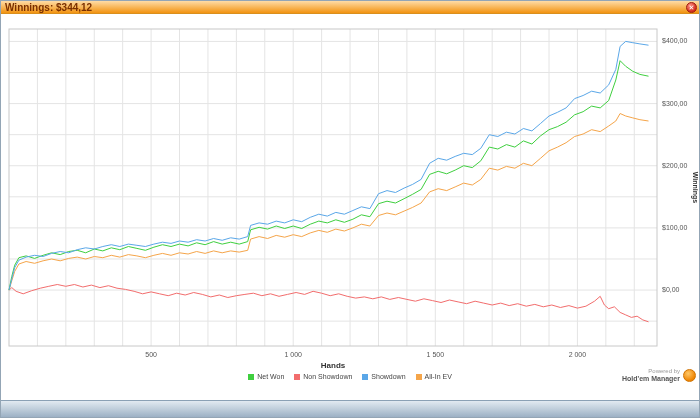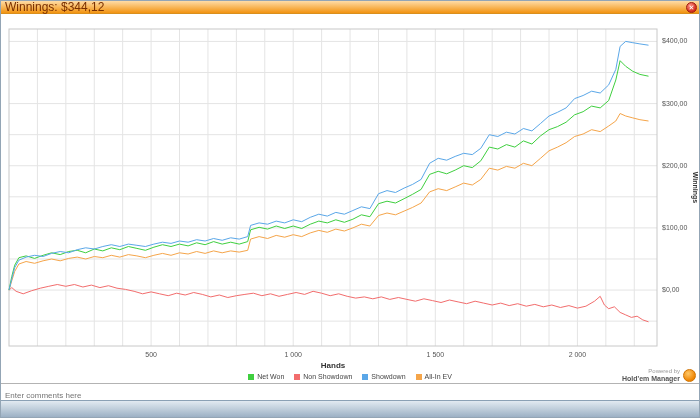--- a/index.html
+++ b/index.html
@@ -11,21 +11,21 @@
     border: 1px solid #93a5b5;
     font-family: "Liberation Sans", sans-serif;
     overflow: hidden;
   }
   .titlebar {
     position: absolute; top: 0; left: 0; right: 0; height: 13px;
     background: linear-gradient(#ffdca6, #f29310);
     border-bottom: 1px solid #d98f1d;
     display: flex; align-items: center; padding: 0 4px;
   }
-  .titlebar .title { font-size: 12px; font-weight: normal; color: #7a2f00; line-height: 13px; }
+  .titlebar .title { font-size: 10px; font-weight: bold; color: #7a2f00; line-height: 13px; }
   .close-btn {
     position: absolute; right: 2px; top: 1px;
     width: 11px; height: 11px; border-radius: 50%;
     background: radial-gradient(circle at 35% 30%, #ff9384, #d32b1e 70%);
     border: 1px solid #9c1c11;
     color: #fff; font-size: 7px; line-height: 9px; text-align: center;
     cursor: pointer;
   }
   #chart { position: absolute; top: 13px; left: 0; }
   .legend-row {
@@ -141,19 +141,16 @@
   </div>
 
   <div class="powered">
     <div class="powered-text">
       <div>Powered by</div>
       <div class="brand">Hold'em Manager</div>
     </div>
     <div class="hem-logo"></div>
   </div>
 
-  <div class="comments">
-    <input type="text" placeholder="Enter comments here" style="">
-  </div>
 
   <div class="bottombar"></div>
 
 </div>
 
 </body></html>

